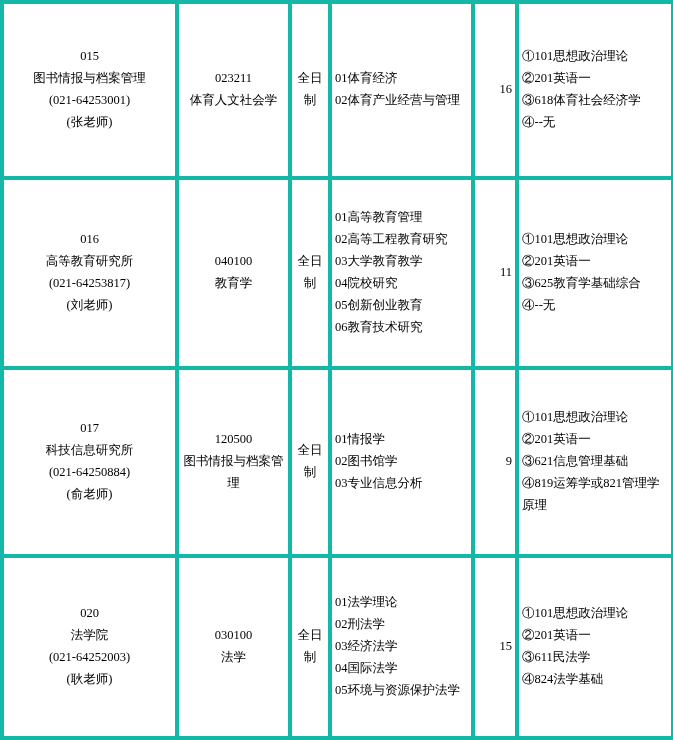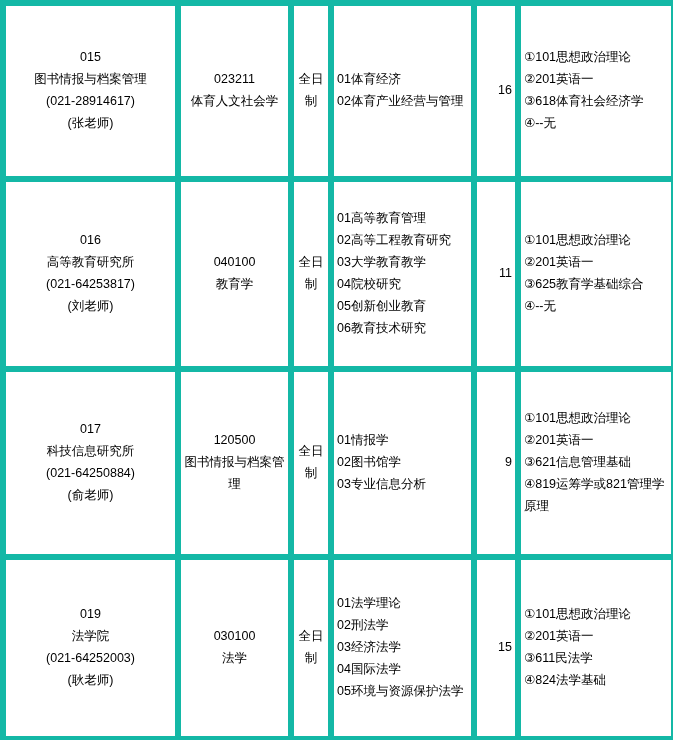--- a/index.html
+++ b/index.html
@@ -12,25 +12,26 @@
     height: 740px;
     font-family: "Liberation Sans", "DejaVu Sans", sans-serif;
     color: #000000;
   }
   table.grid {
     border-collapse: collapse;
     width: 673px;
     table-layout: fixed;
   }
   table.grid td {
-    border: 6px solid #14b8a6;
+    border: 4px solid #14b8a6;
     vertical-align: middle;
     font-size: 12.5px;
     line-height: 1.75;
     padding: 16px 3px;
+    font-family: Liberation Serif, serif;
   }
   
   col.c-unit      { width: 175px; }
   col.c-code      { width: 113px; }
   col.c-mode      { width: 40px; }
   col.c-dir       { width: 143px; }
   col.c-num       { width: 44px; }
   col.c-exam      { width: 156px; }
 
   td.unit {
@@ -87,21 +88,21 @@
       <col class="c-dir">
       <col class="c-num">
       <col class="c-exam">
   </colgroup>
   <tbody>
 
     <tr style="height:176px;">
       <td class="unit">
         <span class="line">015</span>
         <span class="line">图书情报与档案管理</span>
-        <span class="line">(021-28914617)</span>
+        <span class="line">(021-64253001)</span>
         <span class="line">(张老师)</span>
       </td>
       <td class="code">
         <span class="line">023211</span>
         <span class="line">体育人文社会学</span>
       </td>
       <td class="mode">全日制</td>
       <td class="dir">
         <span class="line">01体育经济</span>
         <span class="line">02体育产业经营与管理</span>
@@ -165,21 +166,21 @@
       <td class="exam">
         <span class="line">①101思想政治理论</span>
         <span class="line">②201英语一</span>
         <span class="line">③621信息管理基础</span>
         <span class="line">④819运筹学或821管理学原理</span>
       </td>
     </tr>
 
     <tr style="height:182px;">
       <td class="unit">
-        <span class="line">019</span>
+        <span class="line">020</span>
         <span class="line">法学院</span>
         <span class="line">(021-64252003)</span>
         <span class="line">(耿老师)</span>
       </td>
       <td class="code">
         <span class="line">030100</span>
         <span class="line">法学</span>
       </td>
       <td class="mode">全日制</td>
       <td class="dir">

